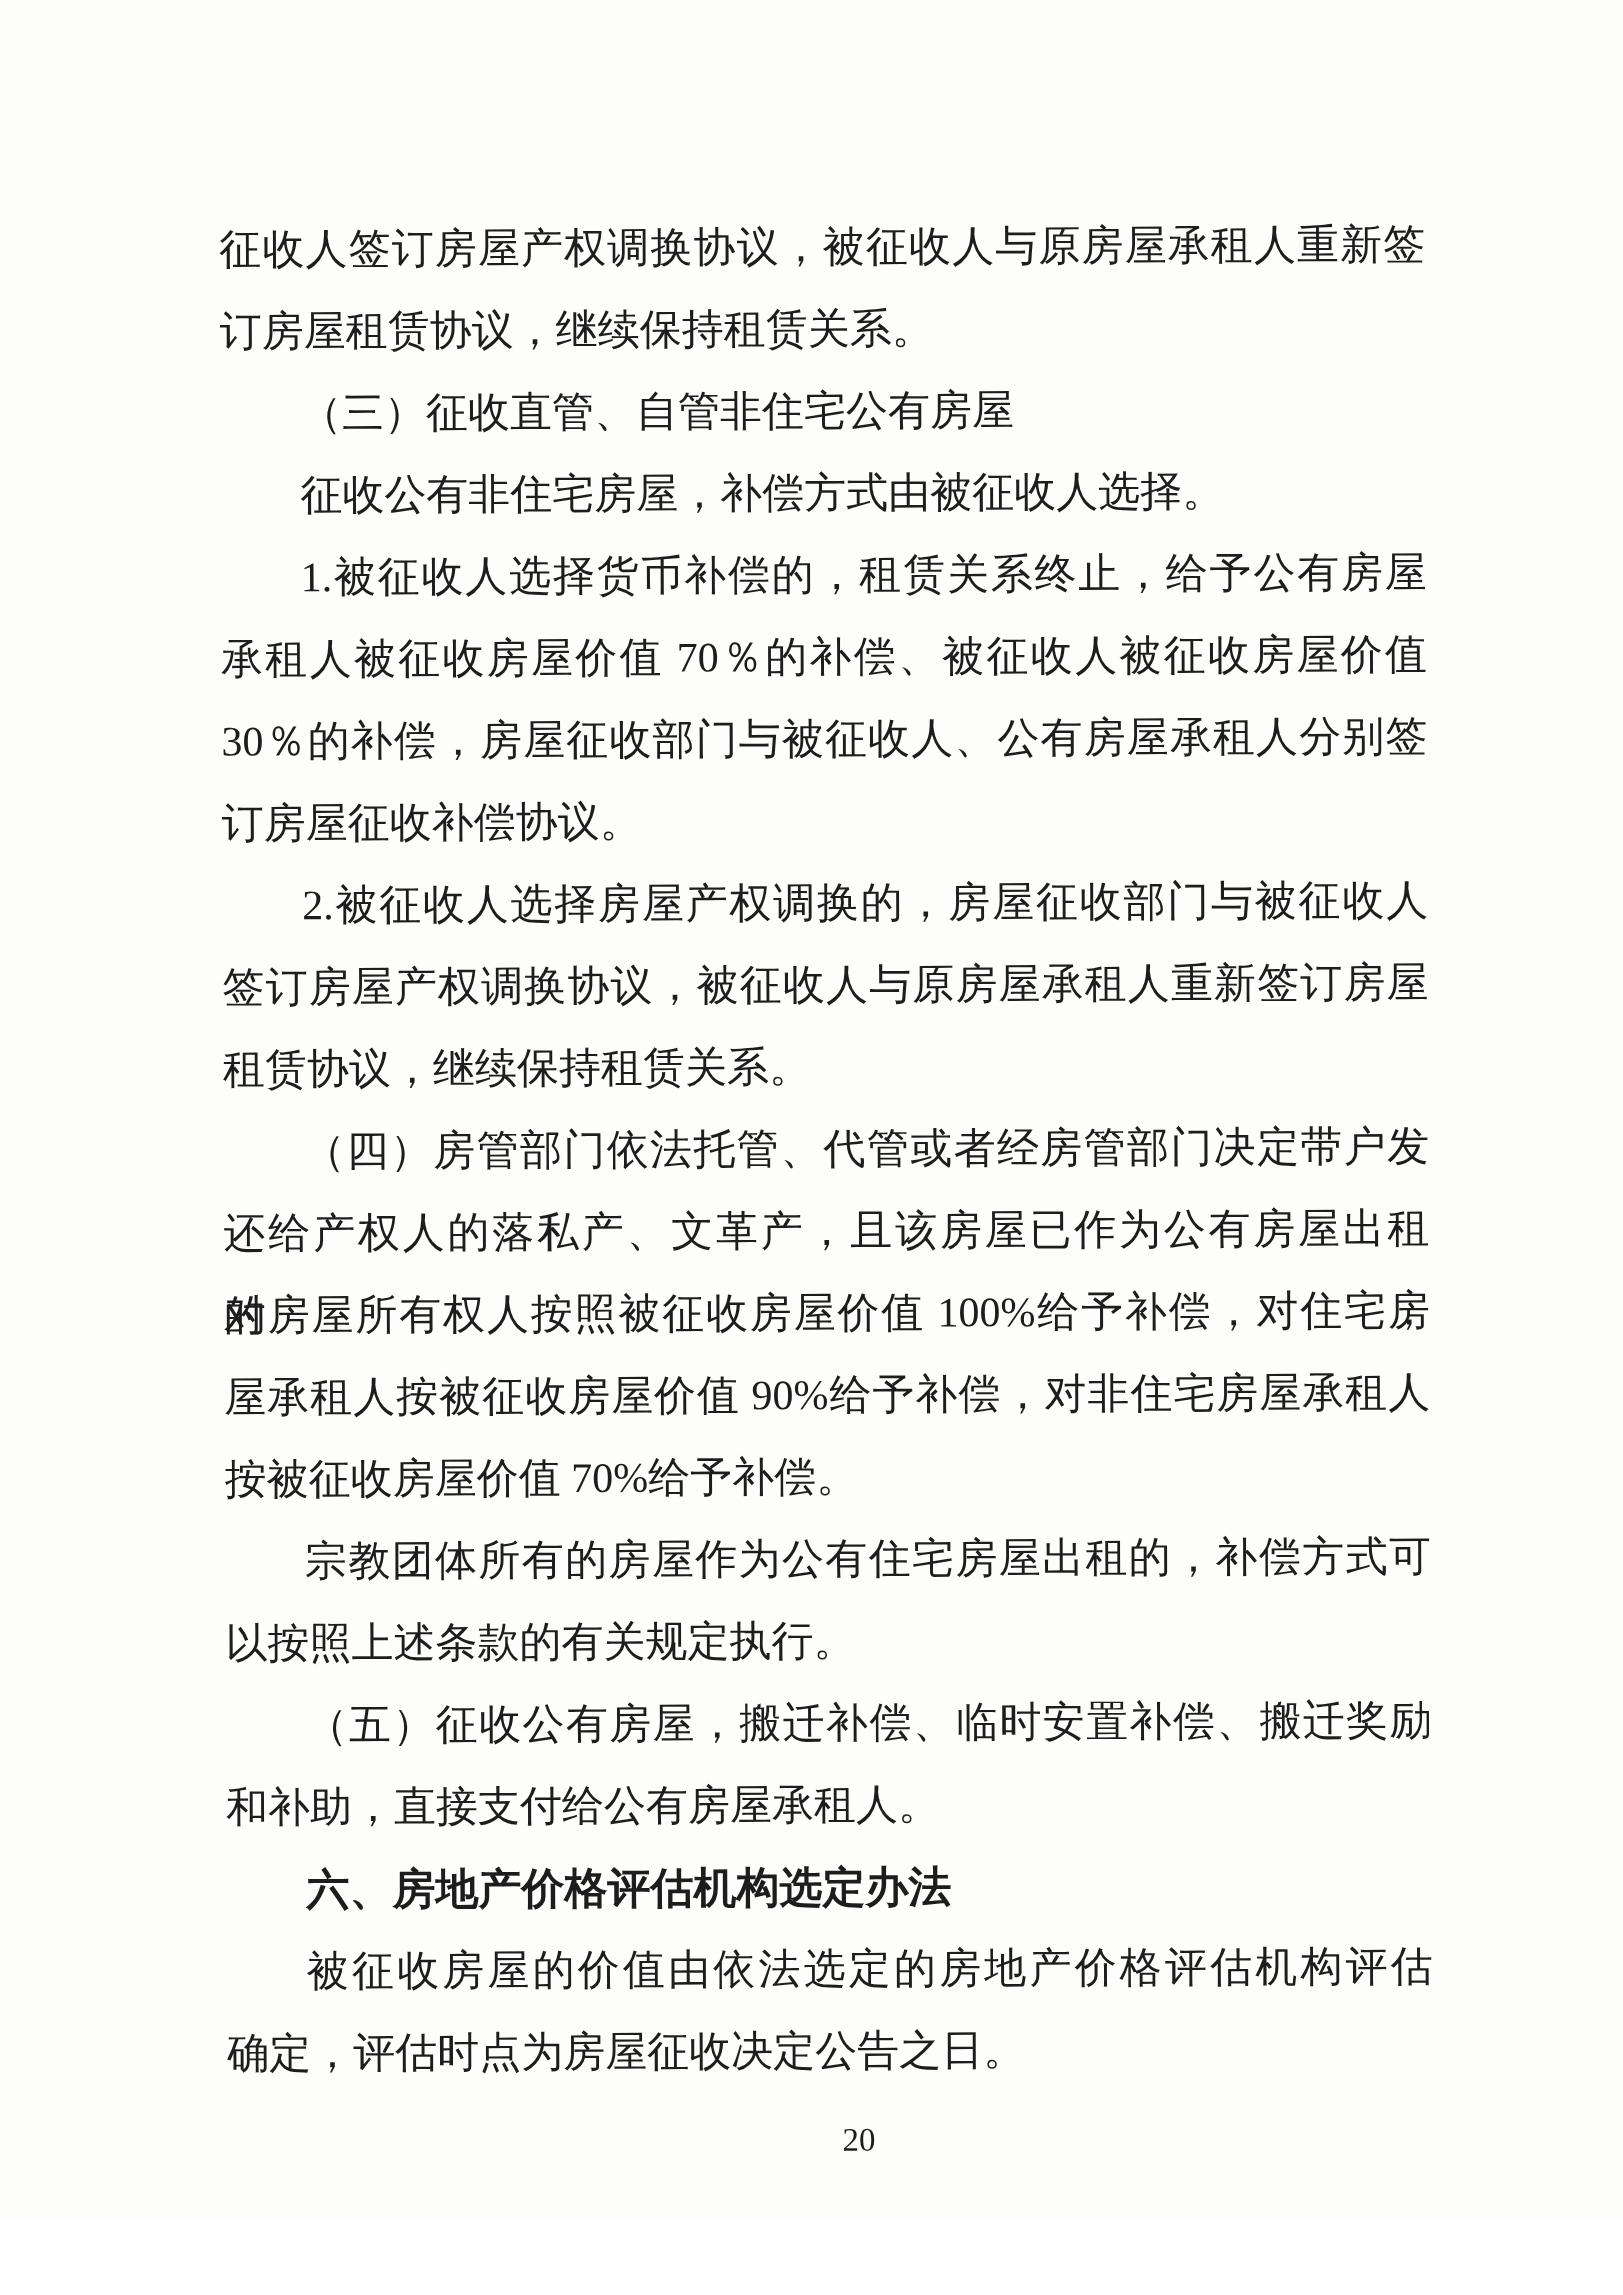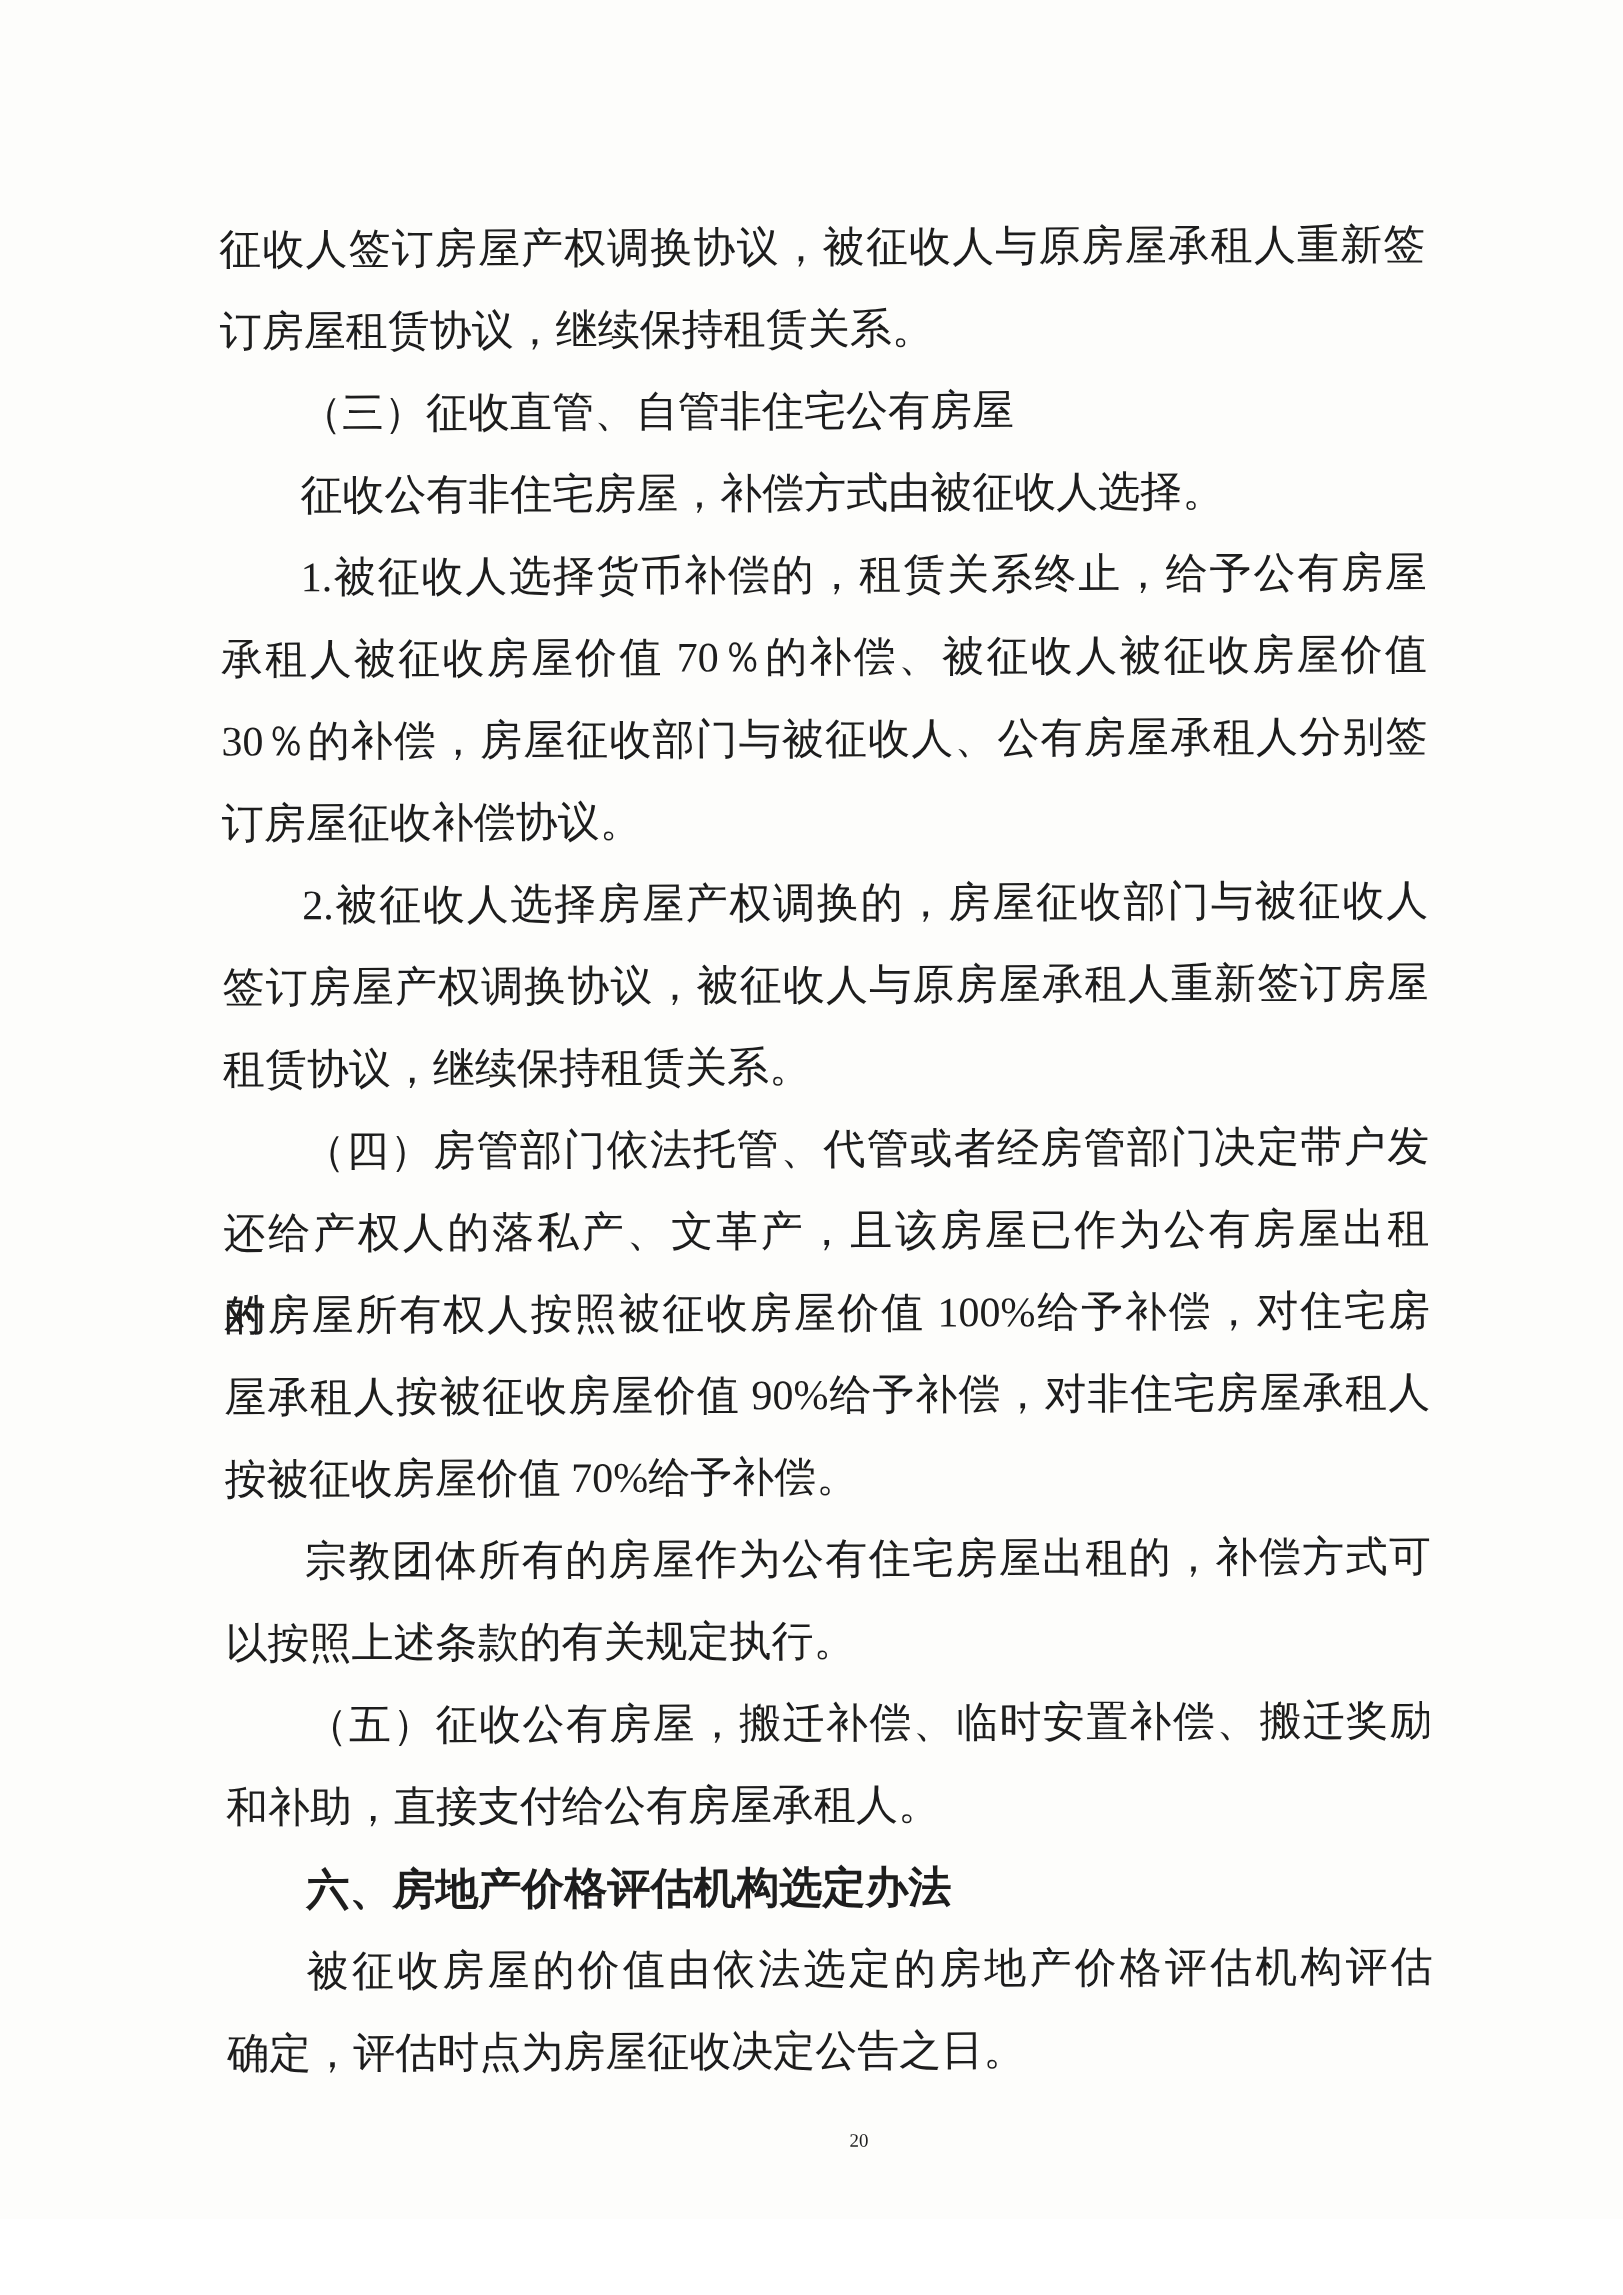--- a/index.html
+++ b/index.html
@@ -49,21 +49,21 @@
     font-family: "DejaVu Sans", "Liberation Sans", sans-serif;
     font-weight: 700;
     font-size: 43px;
   }
   .pagenum {
     position: absolute;
     left: 822px;
     top: 2125px;
     width: 65px;
     text-align: center;
-    font-size: 19px;
+    font-size: 33px;
     line-height: 31px;
     color: var(--ink, #1c1c1c);
   }
 </style>
 </head>
 <body>
 
 <div class="page">
   <div class="scan-rotate">
     <main class="textblock">

